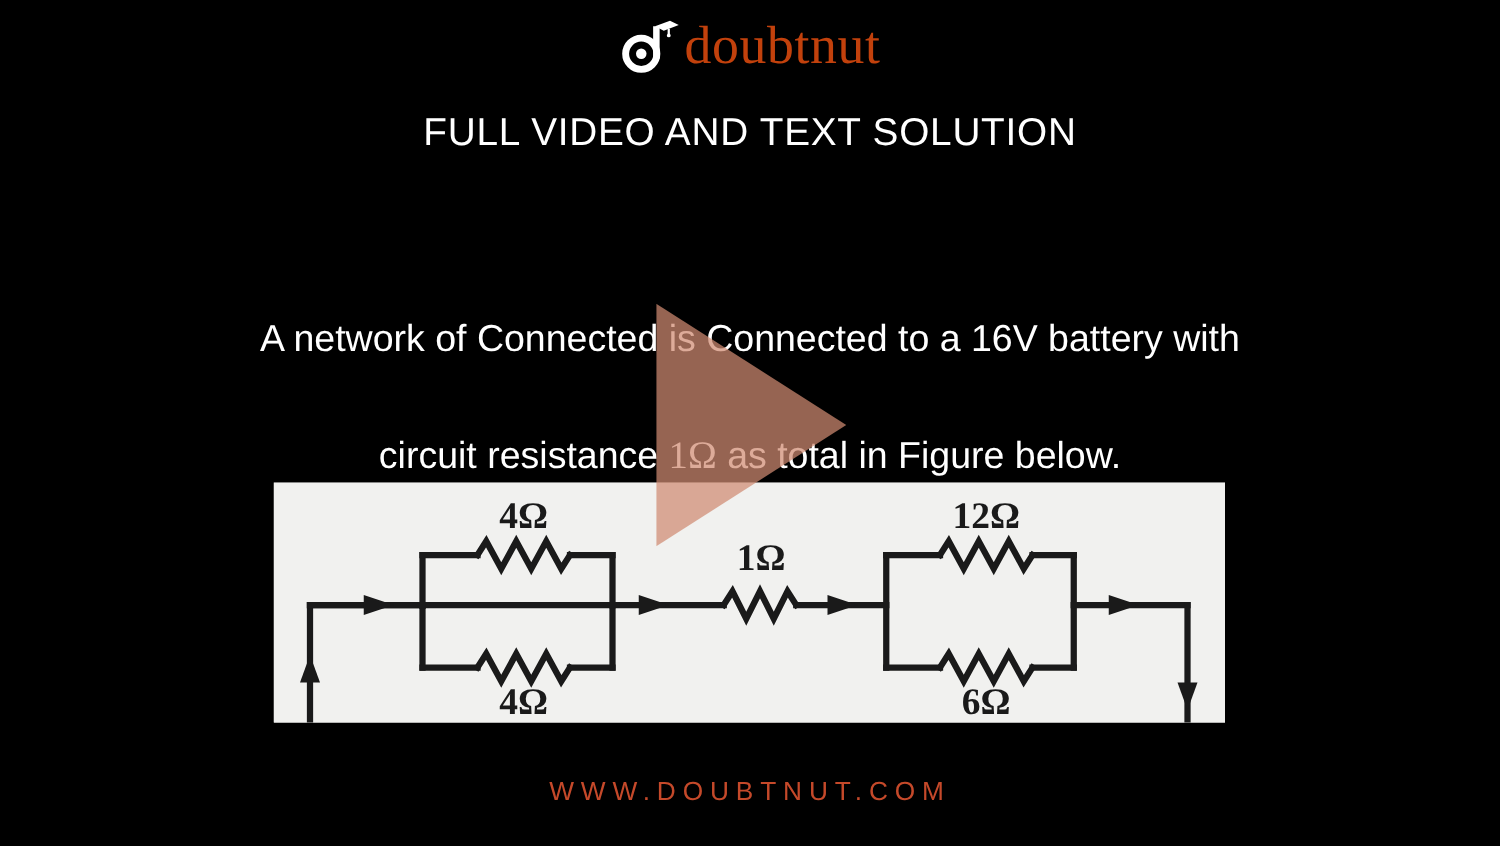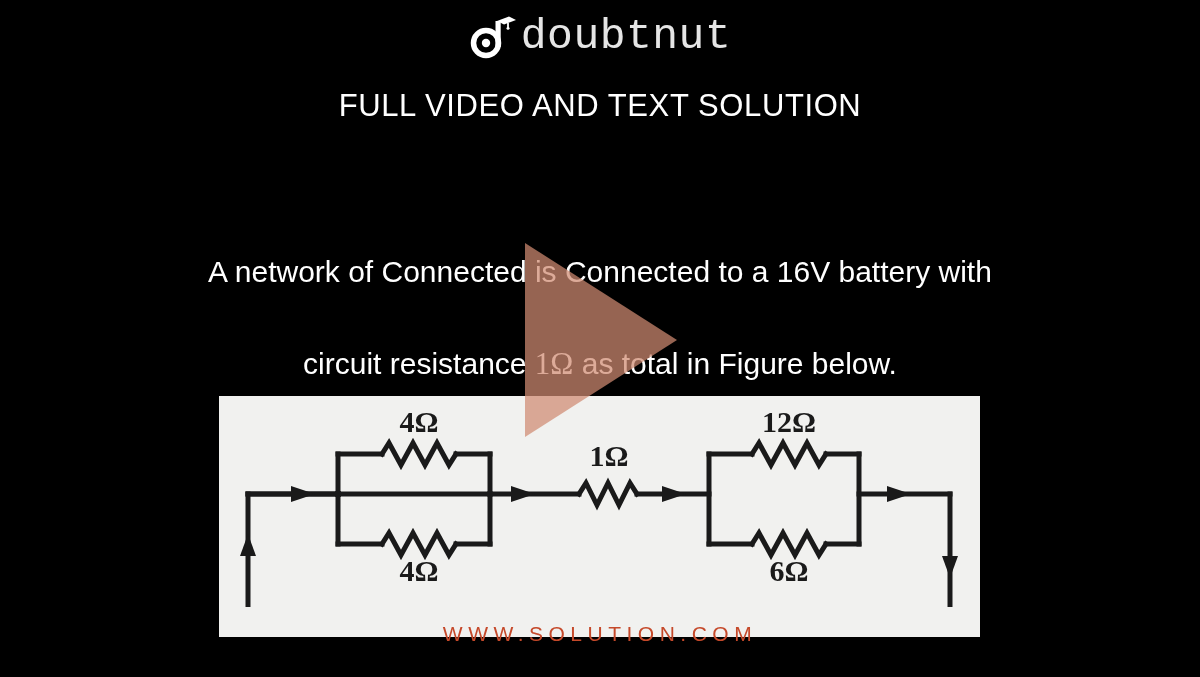--- a/index.html
+++ b/index.html
@@ -32,27 +32,27 @@
     align-items: center;
     justify-content: center;
   }
   .logo-mark {
     width: 48px;
     height: 48px;
     position: relative;
     display: block;
   }
   .logo-word {
-    color: #e5e5e5;
+    color: #c2410c;
     font-size: 43px;
     font-weight: 400;
     letter-spacing: 0.5px;
     line-height: 1;
     margin-left: 4px;
-    font-family: Liberation Mono, monospace;
+    font-family: Liberation Serif, serif;
   }
 
   
   .headline {
     position: absolute;
     top: 72px;
     left: 0;
     width: 1200px;
     text-align: center;
     color: #ffffff;
@@ -78,23 +78,23 @@
   }
   .question .ohm {
     font-family: "Liberation Serif", serif;
     font-size: 31px;
   }
 
   
   .figure {
     position: absolute;
     left: 219px;
-    top: 396px;
+    top: 386px;
     width: 761px;
-    height: 241px;
+    height: 192px;
     background: #f1f1ef;
     overflow: hidden;
   }
   .figure svg { display: block; }
 
   
   .play-overlay {
     position: absolute;
     left: 525px;
     top: 243px;
@@ -231,15 +231,15 @@
       </g>
     </svg>
   </div>
 
   <div class="play-overlay">
     <svg width="152" height="194" viewBox="0 0 152 194" xmlns="http://www.w3.org/2000/svg">
       <polygon points="0,0 152,97 0,194" fill="#d08a72" fill-opacity="0.72"></polygon>
     </svg>
   </div>
 
-  <div class="footer" style="color: rgb(197, 73, 42);">WWW.SOLUTION.COM</div>
+  <div class="footer" style="color: rgb(197, 73, 42);">WWW.DOUBTNUT.COM</div>
 
 </div>
 
 </body></html>

